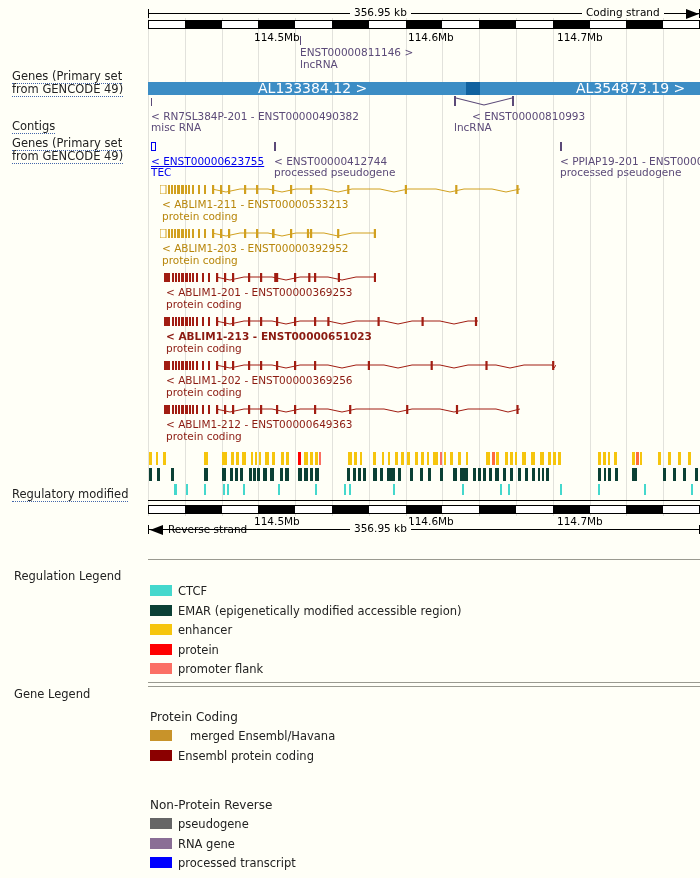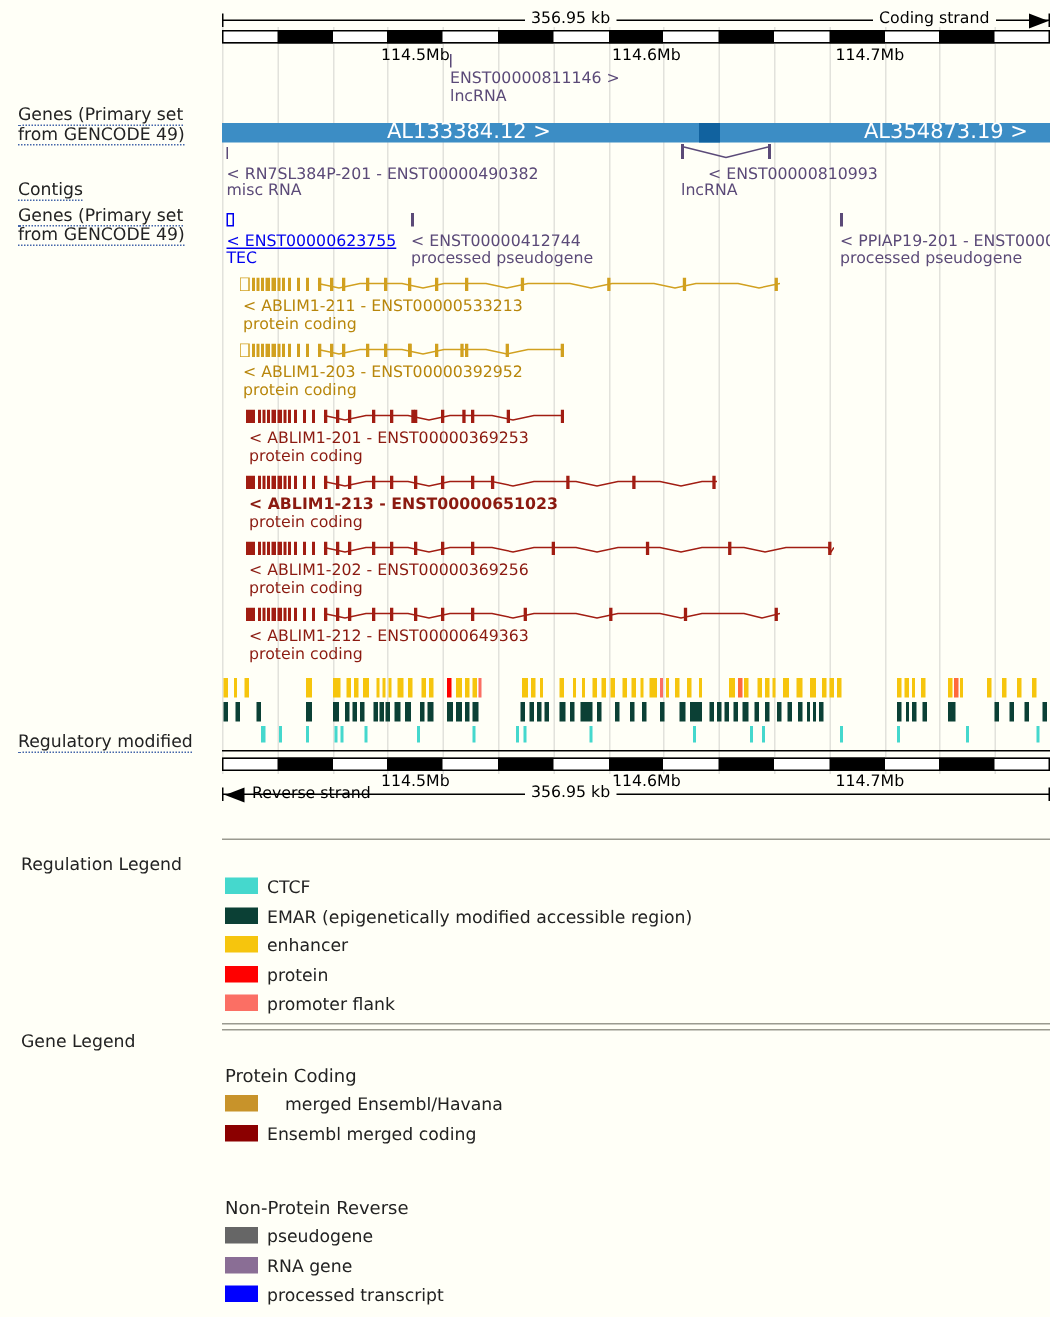--- a/index.html
+++ b/index.html
@@ -549,21 +549,21 @@
       <div class="legtxt" style="left: 178px; top: 662.4px;">promoter flank</div>
       <div class="legend-rule" style="top: 686px;"></div>
     </div>
 
   <div class="legend-rule" style="top:682px;"></div>
   <div id="gene-legend">
       <div class="leghead" style="left: 150px; top: 710px;">Protein Coding</div>
       <div class="sw" style="left: 150px; top: 730px; background: rgb(200, 147, 42);"></div>
       <div class="legtxt" style="left: 178px; top: 729px; margin-left: 12px;">merged Ensembl/Havana</div>
       <div class="sw" style="left: 150px; top: 749.6px; background: rgb(139, 0, 0);"></div>
-      <div class="legtxt" style="left: 178px; top: 748.6px;">Ensembl merged coding</div>
+      <div class="legtxt" style="left: 178px; top: 748.6px;">Ensembl protein coding</div>
       <div class="leghead" style="left: 150px; top: 798.2px;">Non-Protein Reverse</div>
       <div class="sw" style="left: 150px; top: 818.2px; background: rgb(102, 102, 102);"></div>
       <div class="legtxt" style="left: 178px; top: 817.2px;">pseudogene</div>
       <div class="sw" style="left: 150px; top: 837.8px; background: rgb(138, 110, 149);"></div>
       <div class="legtxt" style="left: 178px; top: 836.8px;">RNA gene</div>
       <div class="sw" style="left: 150px; top: 857.4px; background: rgb(0, 0, 255);"></div>
       <div class="legtxt" style="left: 178px; top: 856.4px;">processed transcript</div>
     </div>
 
 </div>

